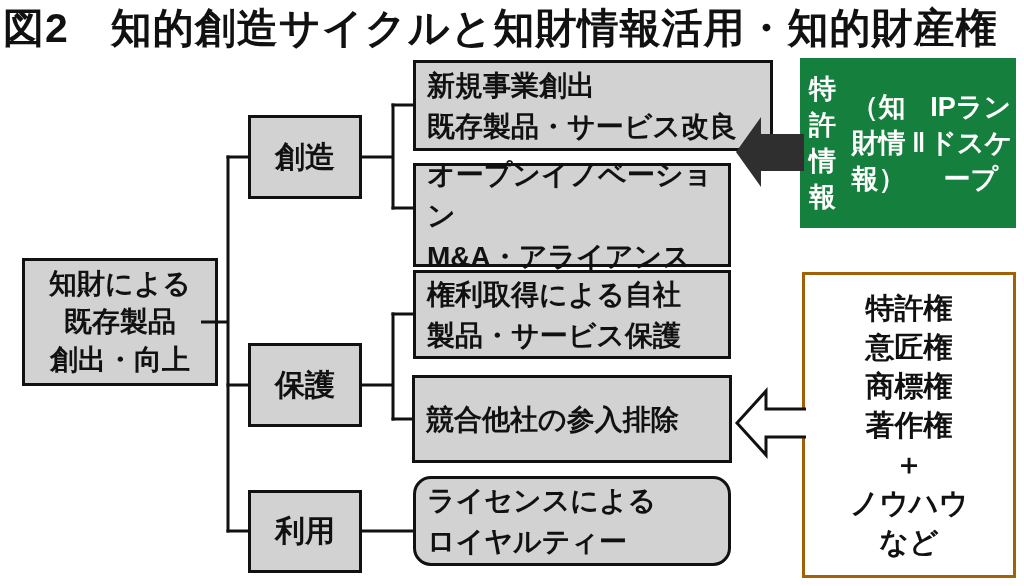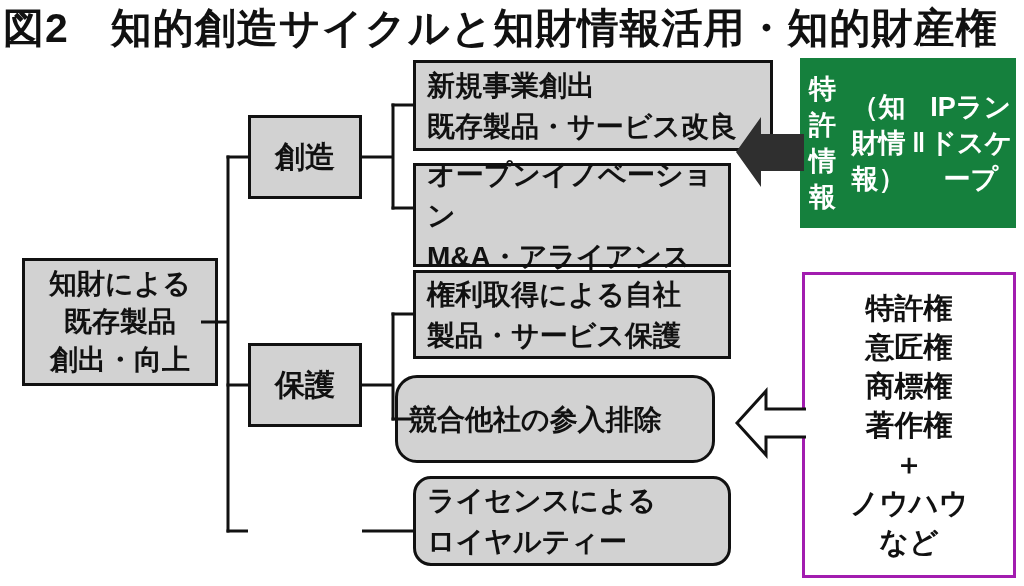--- a/index.html
+++ b/index.html
@@ -26,31 +26,31 @@
   .box.leftpad { padding-left:11px; align-items:flex-start; text-align:left; }
   .value-box  { left:5px;  top:258px; width:196px; height:128px; font-size:28px; line-height:38px;margin-left:17px; }
   .cycle-box  { left:248px; width:114px; font-size:30px; }
   .cb-create  { top:115px; height:84px; }
   .cb-protect { top:343px; height:84px; }
   .cb-use     { top:490px; height:83px; }
   .outcome    { font-size:28px; line-height:41px; }
   .ob-new     { left:413px; top:60px;  width:360px; height:91px; }
   .ob-open    { left:413px; top:163px; width:318px; height:104px; }
   .ob-rights  { left:413px; top:270px; width:318px; height:89px; }
-  .ob-exclude { left:395px; top:375px; width:320px; height:88px;border-radius:22px; }
+  .ob-exclude { left:412px; top:375px; width:320px; height:88px; }
   .ob-license { left:413px; top:476px; width:318px; height:90px;border-radius:18px; }
   .panel-dark {
     position:absolute; left:800px; top:58px; width:216px; height:170px;
     box-sizing:border-box; background:#15803d; color:#ffffff;
     display:flex; justify-content:center; align-items:center;
     text-align:center; font-weight:bold; font-size:27px; line-height:36px;
   }
   .panel-light {
     position:absolute; left:802px; top:272px; width:214px; height:306px;
-    box-sizing:border-box; background:#ffffff; border:3px solid #a21caf;
+    box-sizing:border-box; background:#ffffff; border:3px solid #a16207;
     display:flex; flex-direction:column; justify-content:center; align-items:center;
     text-align:center; font-weight:bold; font-size:29px; line-height:39px;
   }
   .overlay {
     position:absolute; left:0; top:0; width:1024px; height:586px;
     pointer-events:none;
   }
 </style>
 </head>
 <body>
@@ -63,20 +63,23 @@
     <div>知財による</div>
     <div>既存製品</div>
     <div>創出・向上</div>
   </div>
 
   <div class="box centered cycle-box cb-create">
     <div>創造</div>
   </div>
   <div class="box centered cycle-box cb-protect">
     <div>保護</div>
+  </div>
+  <div class="box centered cycle-box cb-use">
+    <div>利用</div>
   </div>
 
   <div class="box leftpad outcome ob-new">
     <div>新規事業創出</div>
     <div>既存製品・サービス改良</div>
   </div>
   <div class="box leftpad outcome ob-open">
     <div>オープンイノベーション</div>
     <div>M&amp;A・アライアンス</div>
   </div>

